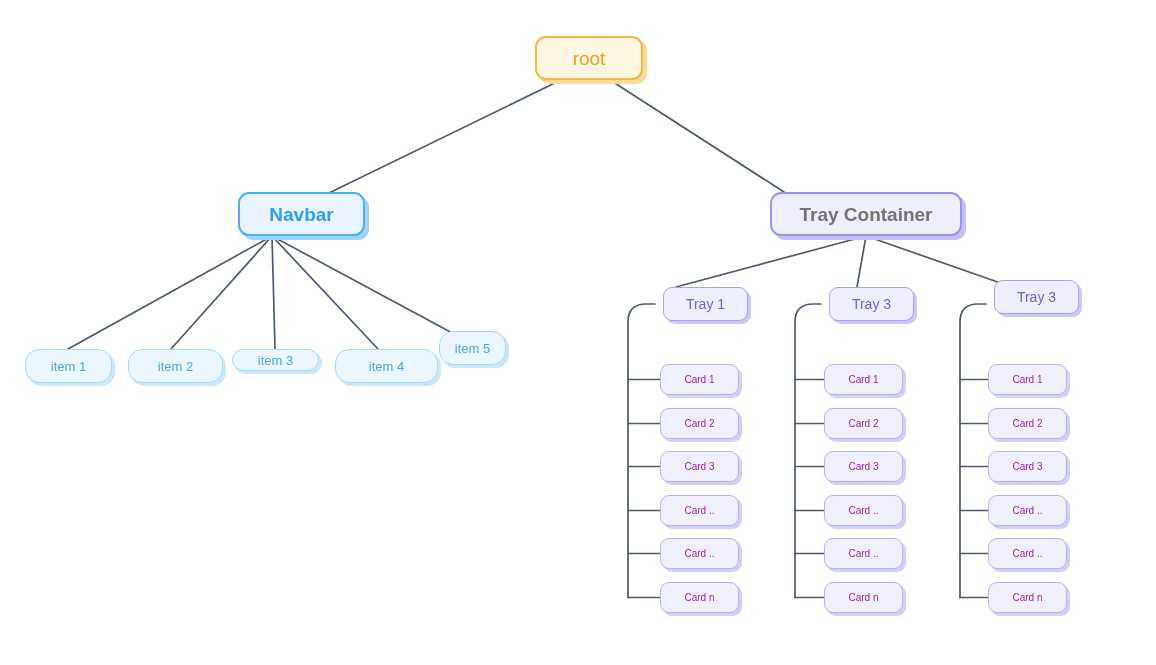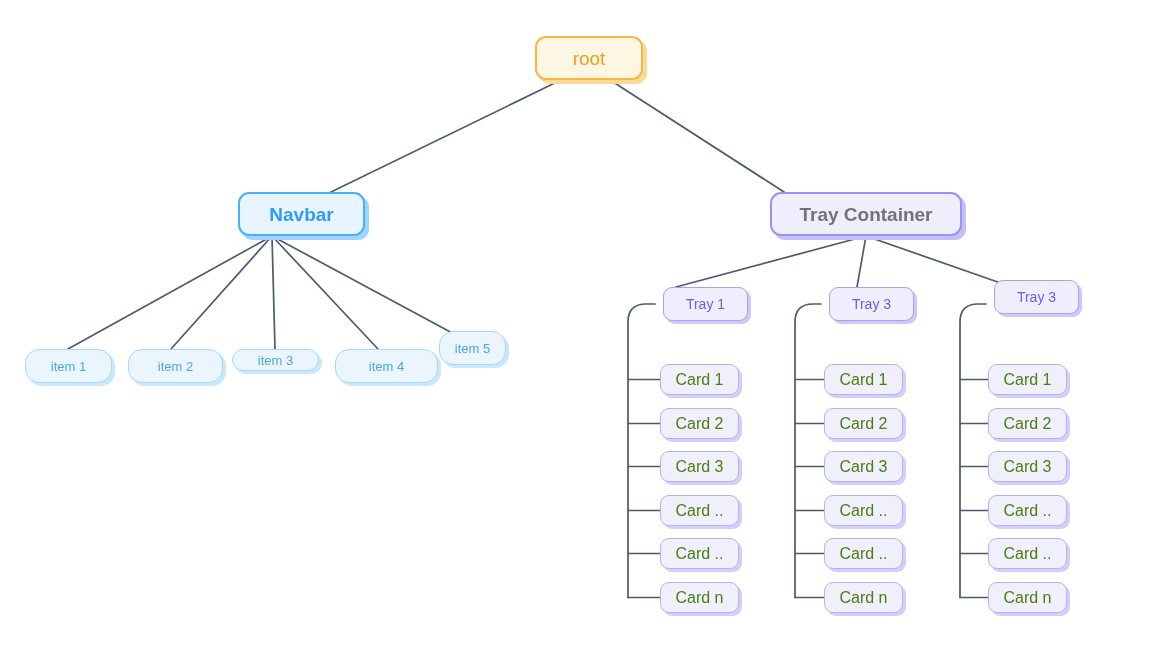--- a/index.html
+++ b/index.html
@@ -92,22 +92,22 @@
     font-size: 14px;
     border-radius: 9px;
     box-shadow: 3px 3px 0 0 #ccc8f7;
     margin-left: 8px;
   }
   
   .n-card {
     background: #f0f0fd;
     border-color: #b6b1f3;
     border-width: 1.6px;
-    color: #4d7c0f;
-    font-size: 16px;
+    color: #a21caf;
+    font-size: 10px;
     border-radius: 9px;
     box-shadow: 3px 3px 0 0 #d2cff8;
   }
 </style>
 </head>
 <body>
 
 <div id="canvas">
 
   <svg id="edges" viewBox="0 0 1156 665" width="1156" height="665">

